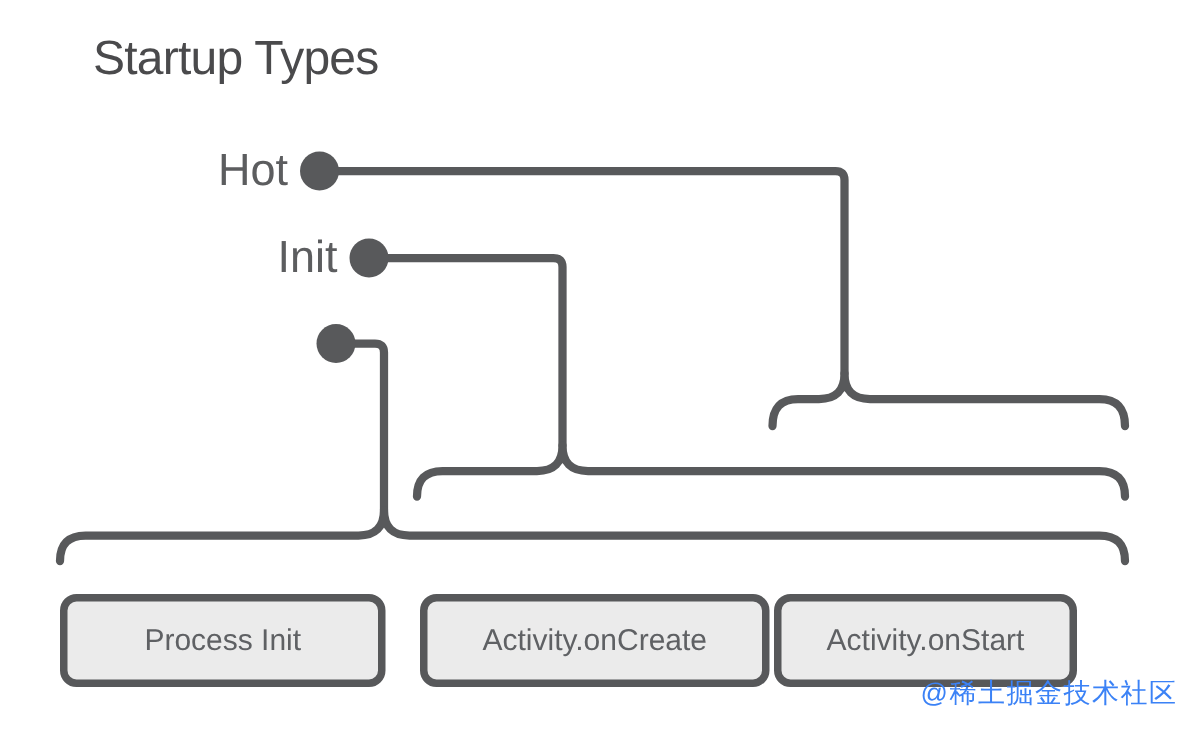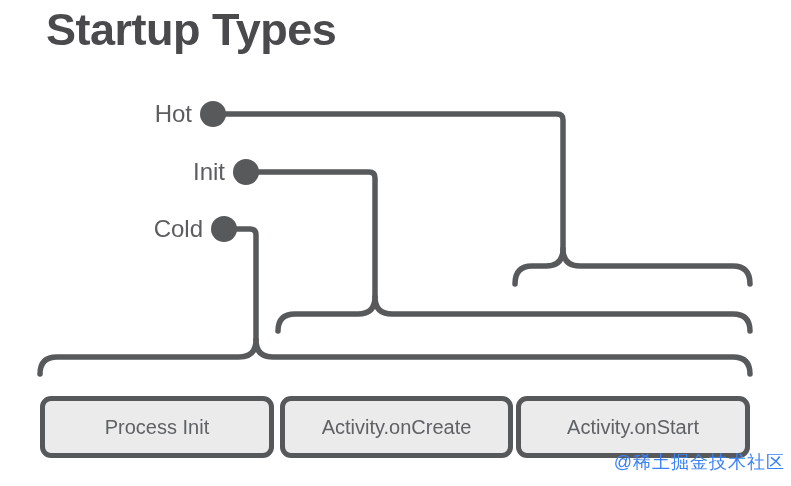--- a/index.html
+++ b/index.html
@@ -12,34 +12,34 @@
     position: relative;
     width: 791px;
     height: 486px;
     background: #ffffff;
     overflow: hidden;
   }
   .title {
     position: absolute;
     left: 46px;
     top: 4px;
-    margin: 0;
-    font-size: 45px;
-    font-weight: bold;
+    margin: 16px;
+    font-size: 32px;
+    font-weight: normal;
     letter-spacing: -0.5px;
     color: #4a4a4c;
   }
   .diagram-svg {
     position: absolute;
     left: 0;
     top: 0;
   }
   .type-label {
     position: absolute;
-    font-size: 24px;
+    font-size: 30px;
     line-height: 36px;
     color: #5c5d5f;
     text-align: right;
     white-space: nowrap;
   }
   .type-label.hot  { top: 96px;  right: 599px; }
   .type-label.warm { top: 154px; right: 566px; }
   .type-label.cold { top: 211px; right: 588px; }
   .phase-box {
     position: absolute;
@@ -51,23 +51,23 @@
     background: #ebebeb;
     display: flex;
     align-items: center;
     justify-content: center;
   }
   .phase-box .phase-text {
     font-size: 20px;
     color: #5f6164;
     white-space: nowrap;
   }
-  .phase-box.box1 { left: 40px;  width: 234px; }
+  .phase-box.box1 { left: 40px;  width: 217px; }
   .phase-box.box2 { left: 280px; width: 233px; }
-  .phase-box.box3 { left: 516px; width: 234px; }
+  .phase-box.box3 { left: 516px; width: 202px; }
   .watermark {
     position: absolute;
     top: 450px;
     right: 6px;
     font-size: 18px;
     letter-spacing: 1px;
     color: #3b82f6;
     white-space: nowrap;
   }
 </style>
@@ -89,21 +89,20 @@
     </g>
     <g fill="#58595b" stroke="none">
       <circle cx="213" cy="114" r="13"></circle>
       <circle cx="246" cy="172" r="13"></circle>
       <circle cx="224" cy="229" r="13"></circle>
     </g>
   </svg>
 
   <div class="type-label hot">Hot</div>
   <div class="type-label warm">Init</div>
-  <div class="type-label cold">Cold</div>
 
   <div class="phase-box box1">
     <span class="phase-text">Process Init</span>
   </div>
   <div class="phase-box box2">
     <span class="phase-text">Activity.onCreate</span>
   </div>
   <div class="phase-box box3">
     <span class="phase-text">Activity.onStart</span>
   </div>

